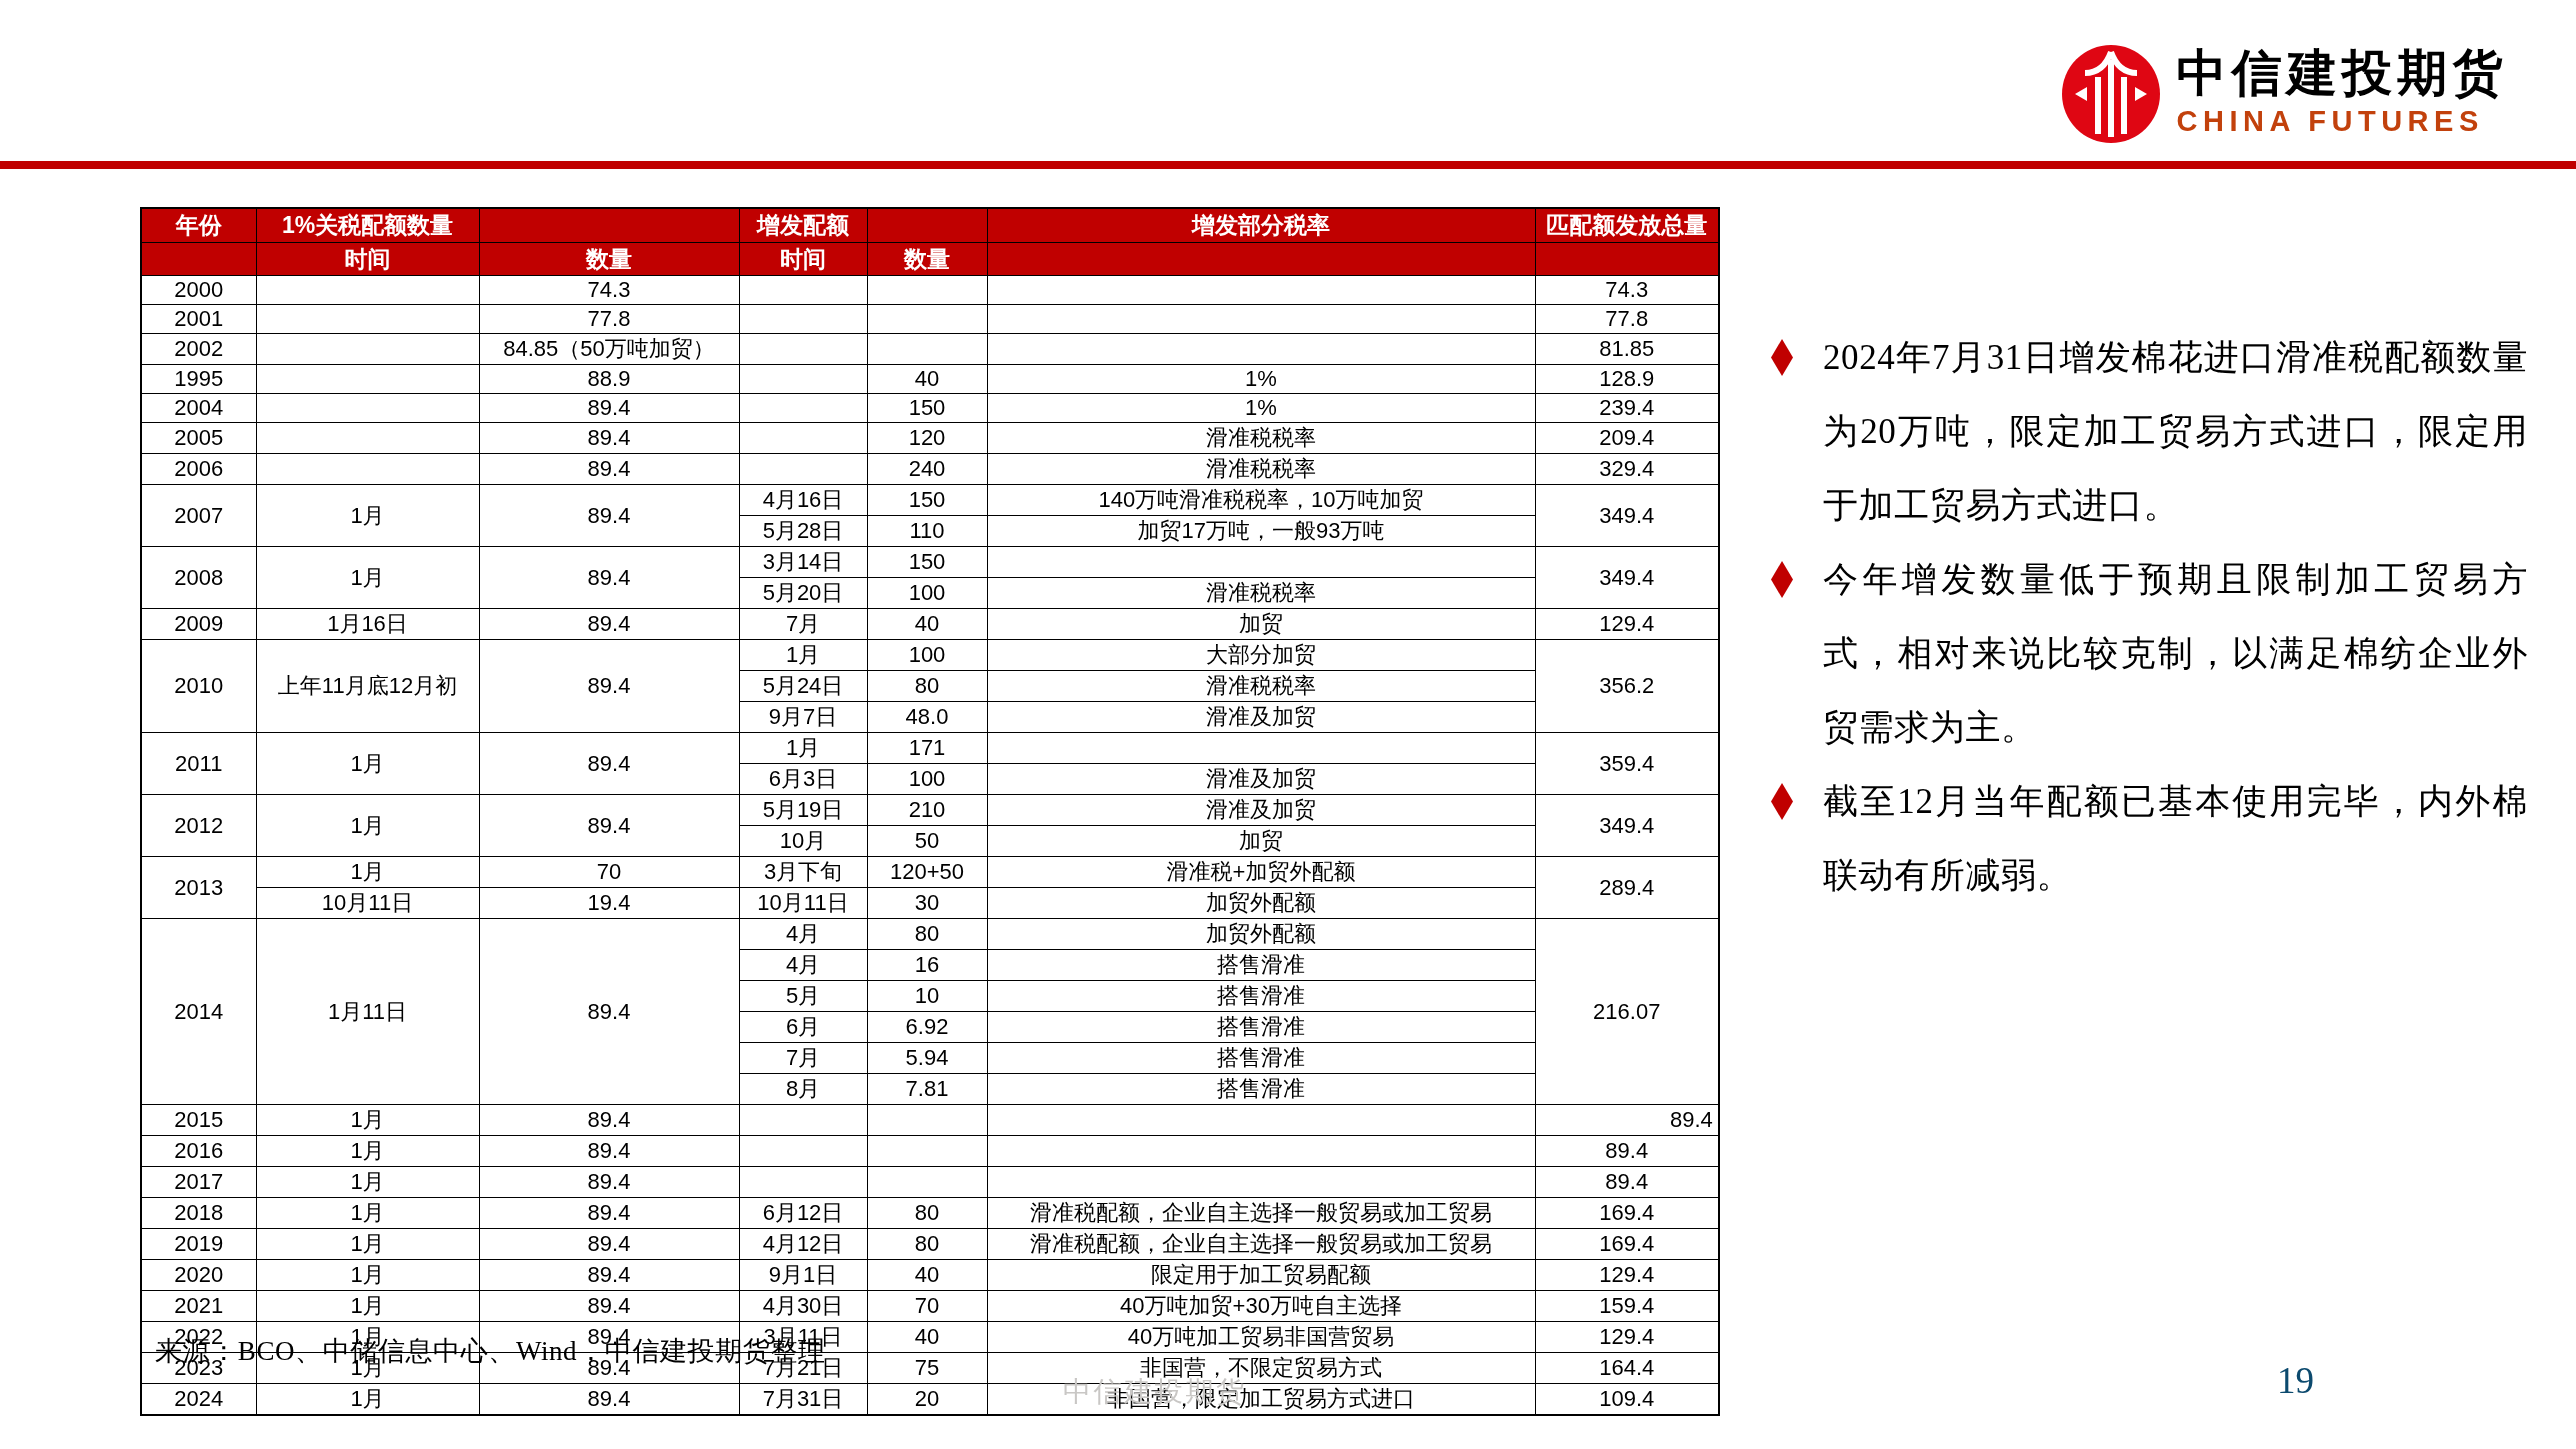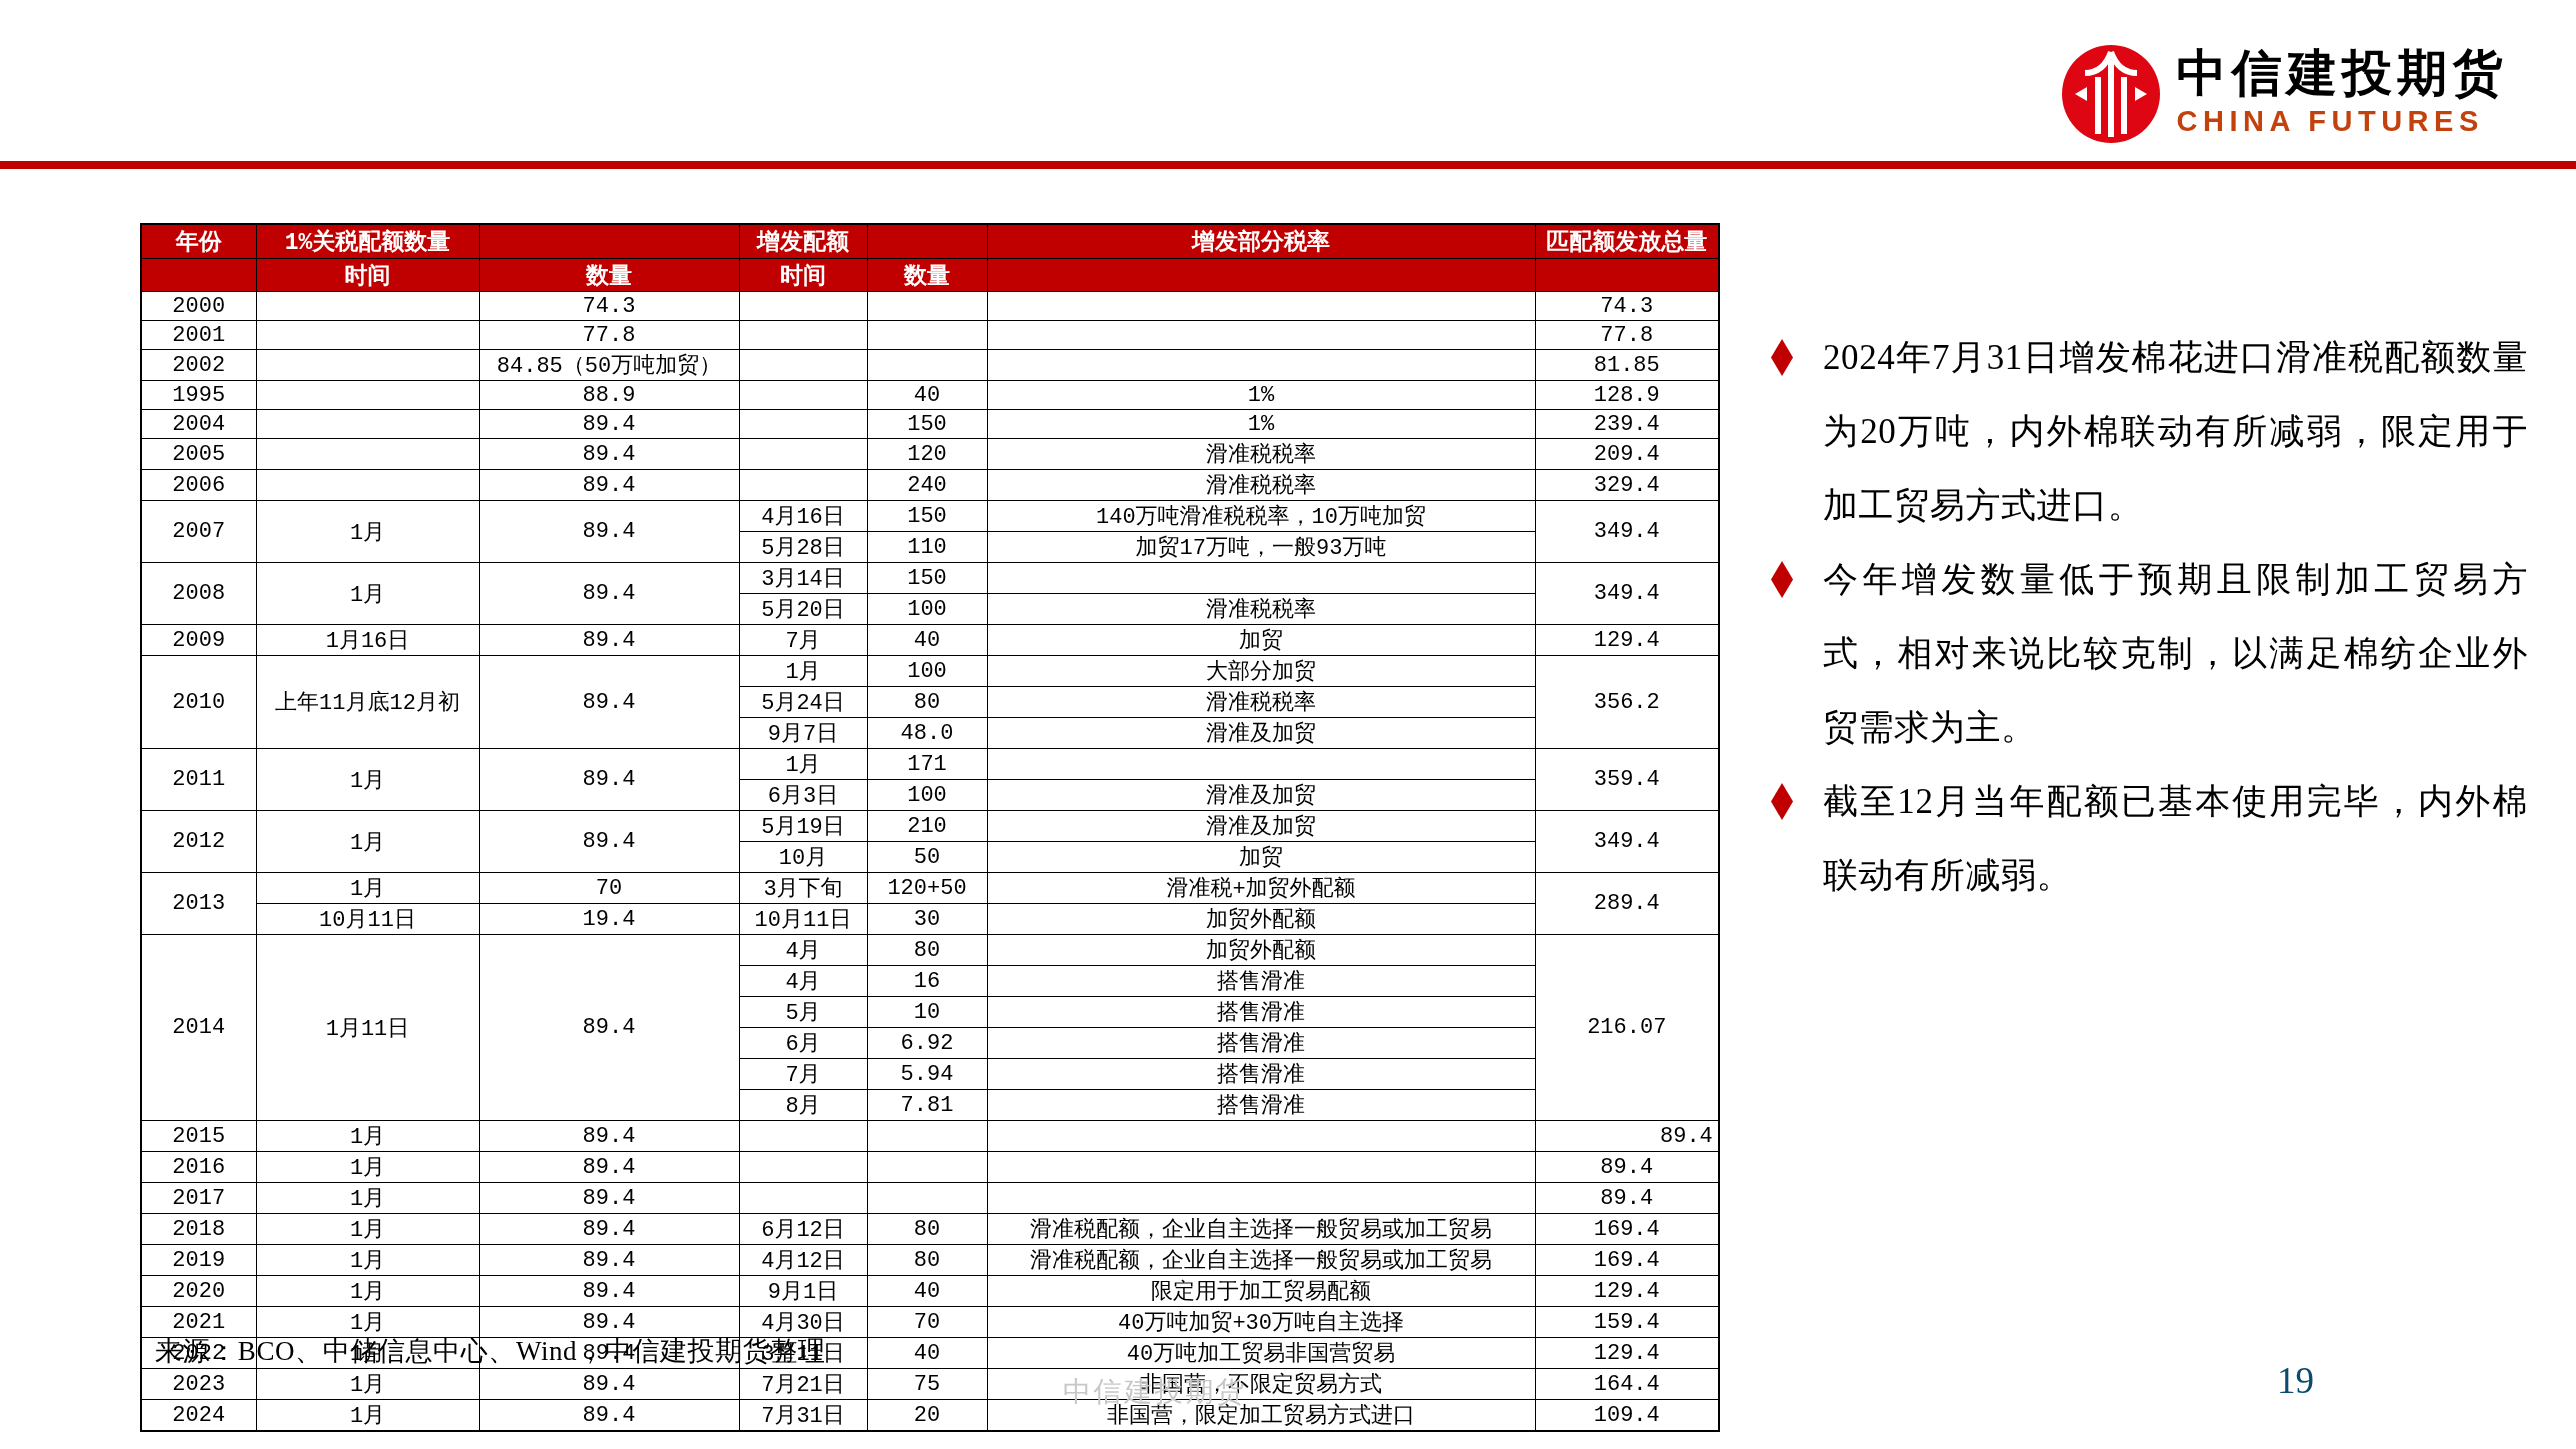--- a/index.html
+++ b/index.html
@@ -13,22 +13,22 @@
 
   .logo{position:absolute;left:2061px;top:44px;display:flex;align-items:flex-start;}
   .logo-mark{width:100px;height:100px;flex:0 0 auto;}
   .logo-text{margin-left:15.5px;display:flex;flex-direction:column;}
   .logo-cn{font-family:"Liberation Sans","DejaVu Sans",sans-serif;font-weight:bold;
            font-size:50px;letter-spacing:5.2px;line-height:59px;white-space:nowrap;}
   .logo-en{font-family:"Liberation Sans","DejaVu Sans",sans-serif;font-weight:bold;
            font-size:29px;letter-spacing:5.5px;line-height:37px;white-space:nowrap;color:#c2410c;}
 
   
-  .qtable{position:absolute;left:140px;top:223px;border-collapse:collapse;table-layout:fixed;
-          width:1577px;font-family:Liberation Mono, monospace;}
+  .qtable{position:absolute;left:140px;top:207px;border-collapse:collapse;table-layout:fixed;
+          width:1577px;font-family:Liberation Sans, sans-serif;}
   .qtable th,.qtable td{border:1.3px solid #000;border-top-width:1.9px;border-bottom-width:1.9px;
           text-align:center;vertical-align:middle;padding:0;overflow:hidden;white-space:nowrap;}
   .qtable{border:2.6px solid #000;}
   .qtable thead th{background:#C00000;color:#fff;font-size:23px;font-weight:bold;height:32px;}
   .qtable thead tr:first-child th{height:33px;}
   .qtable td{font-size:22px;height:28px;}
   .qtable td.right{text-align:right;padding-right:5.2px;}
 
   
   .bullets{position:absolute;left:1771px;top:321px;width:766px;}
@@ -385,21 +385,21 @@
           <td>20</td>
           <td>非国营，限定加工贸易方式进口</td>
           <td>109.4</td>
         </tr>
       </tbody>
   </table>
 
   <div class="bullets">
       <div class="bullet">
         <span class="diamond"></span>
-        <div class="btext">2024年7月31日增发棉花进口滑准税配额数量为20万吨，内外棉联动有所减弱，限定用于加工贸易方式进口。</div>
+        <div class="btext">2024年7月31日增发棉花进口滑准税配额数量为20万吨，限定加工贸易方式进口，限定用于加工贸易方式进口。</div>
       </div>
       <div class="bullet">
         <span class="diamond"></span>
         <div class="btext">今年增发数量低于预期且限制加工贸易方式，相对来说比较克制，以满足棉纺企业外贸需求为主。</div>
       </div>
       <div class="bullet">
         <span class="diamond"></span>
         <div class="btext">截至12月当年配额已基本使用完毕，内外棉联动有所减弱。</div>
       </div>
     </div>

